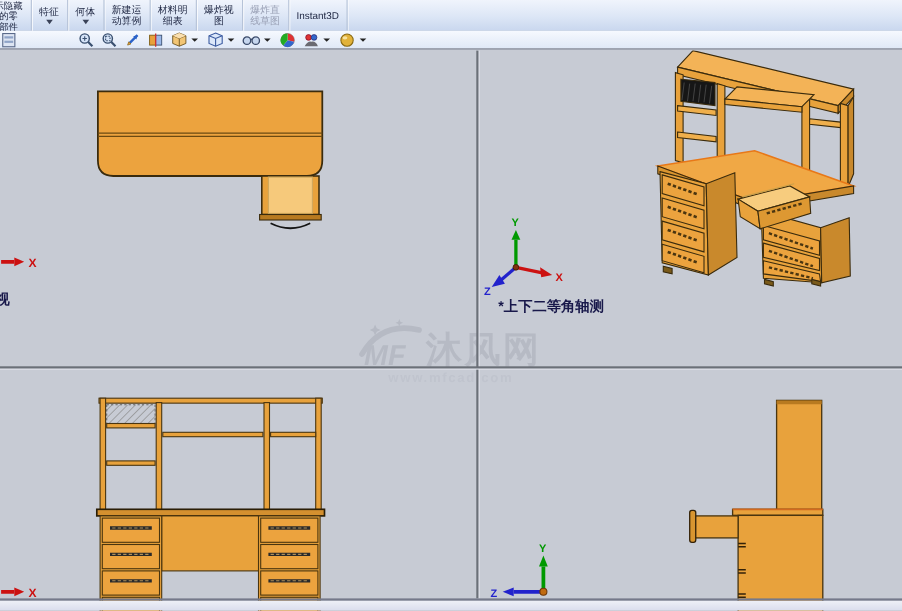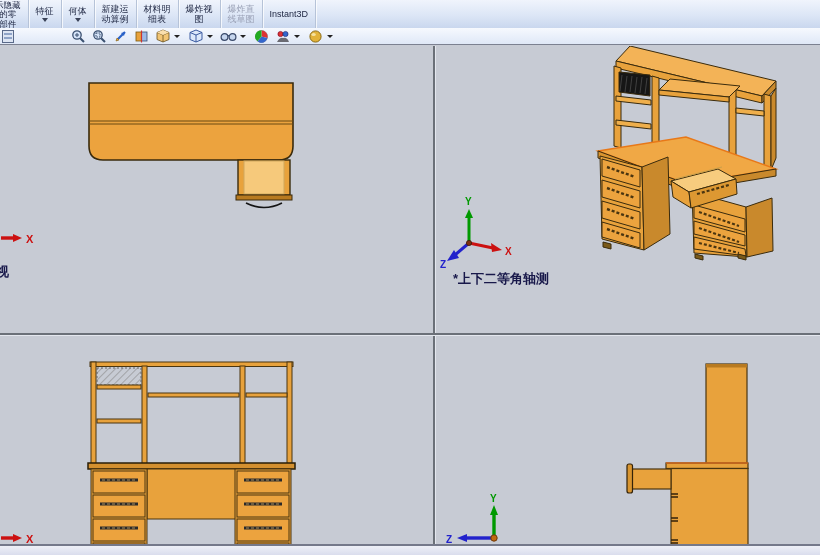--- a/index.html
+++ b/index.html
@@ -154,20 +154,32 @@
         <circle cx="7.5" cy="7.5" r="5.6" fill="#e2b23a" stroke="#8a6a14" stroke-width="1"></circle>
         <ellipse cx="5.6" cy="5.4" rx="2.2" ry="1.5" fill="#f6e2a0"></ellipse>
       </svg>
   </span>
   <span class="vcaret"></span>
 </div>
 <div class="paneltab"></div>
 
 <div class="gfx">
 
+  <div class="wm">
+    <div class="wm-row">
+      <svg width="62" height="46">
+        <path d="M4,34 Q22,4 56,12" fill="none" stroke="#b4b8c2" stroke-width="5" stroke-linecap="round"></path>
+        <path d="M16,7l1.5,3.5L21,12l-3.5,1.5L16,17l-1.5-3.5L11,12l3.5-1.5z" fill="#b4b8c2"></path>
+        <path d="M38,2l1,2.5L41.5,5.5l-2.5,1L38,9l-1-2.5L34.5,5.5l2.5-1z" fill="#b4b8c2"></path>
+        <text x="6" y="44" font-size="26" font-weight="bold" font-style="italic" fill="#b4b8c2">MF</text>
+      </svg>
+      <span class="wm-brand">沐风网</span>
+    </div>
+    <div class="wm-url">www.mfcad.com</div>
+  </div>
 
   <svg class="vp" style="left:0;top:0" width="433" height="241" viewBox="0 0 433 241">
 
     <path d="M89,37 H293 V100 Q293,114 279,114 H103 Q89,114 89,100 Z" fill="#ECA33E" stroke="#3A2B0D" stroke-width="1.6"></path>
     <path d="M89,75 H293" stroke="#6b4a12" stroke-width="1"></path>
     <path d="M89,78 H293" stroke="#6b4a12" stroke-width="1"></path>
 
     <rect x="238" y="114" width="52" height="35" fill="#E8A23C" stroke="#3A2B0D" stroke-width="1.4"></rect>
     <rect x="244" y="115" width="40" height="33" fill="#F6C97B" stroke="#cfa85e" stroke-width="1"></rect>
     <rect x="236" y="149" width="56" height="5" fill="#B87A20" stroke="#3A2B0D" stroke-width="1"></rect>

